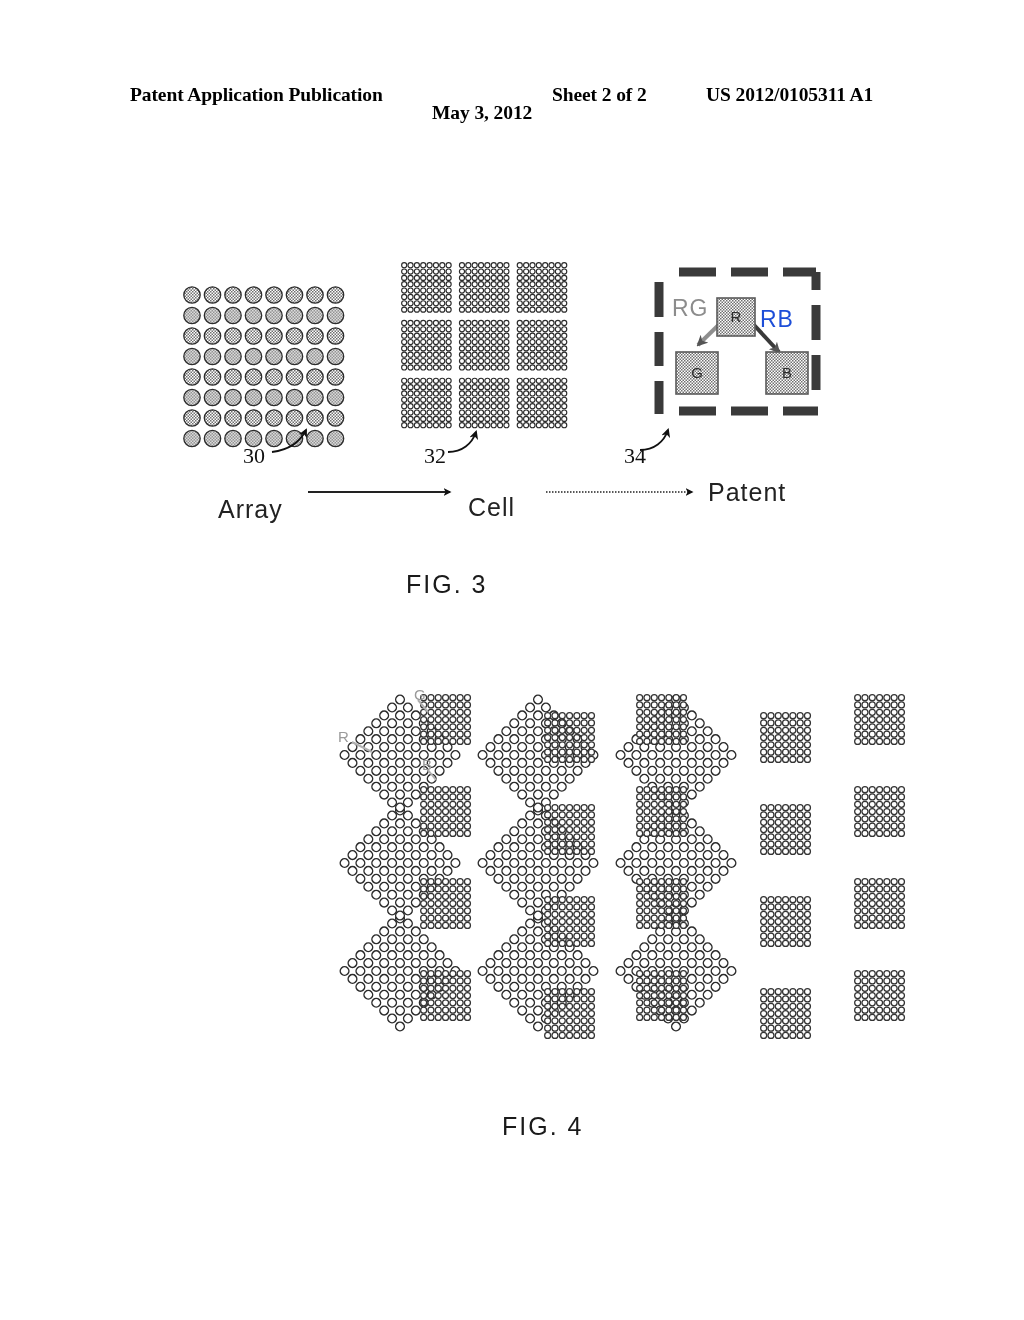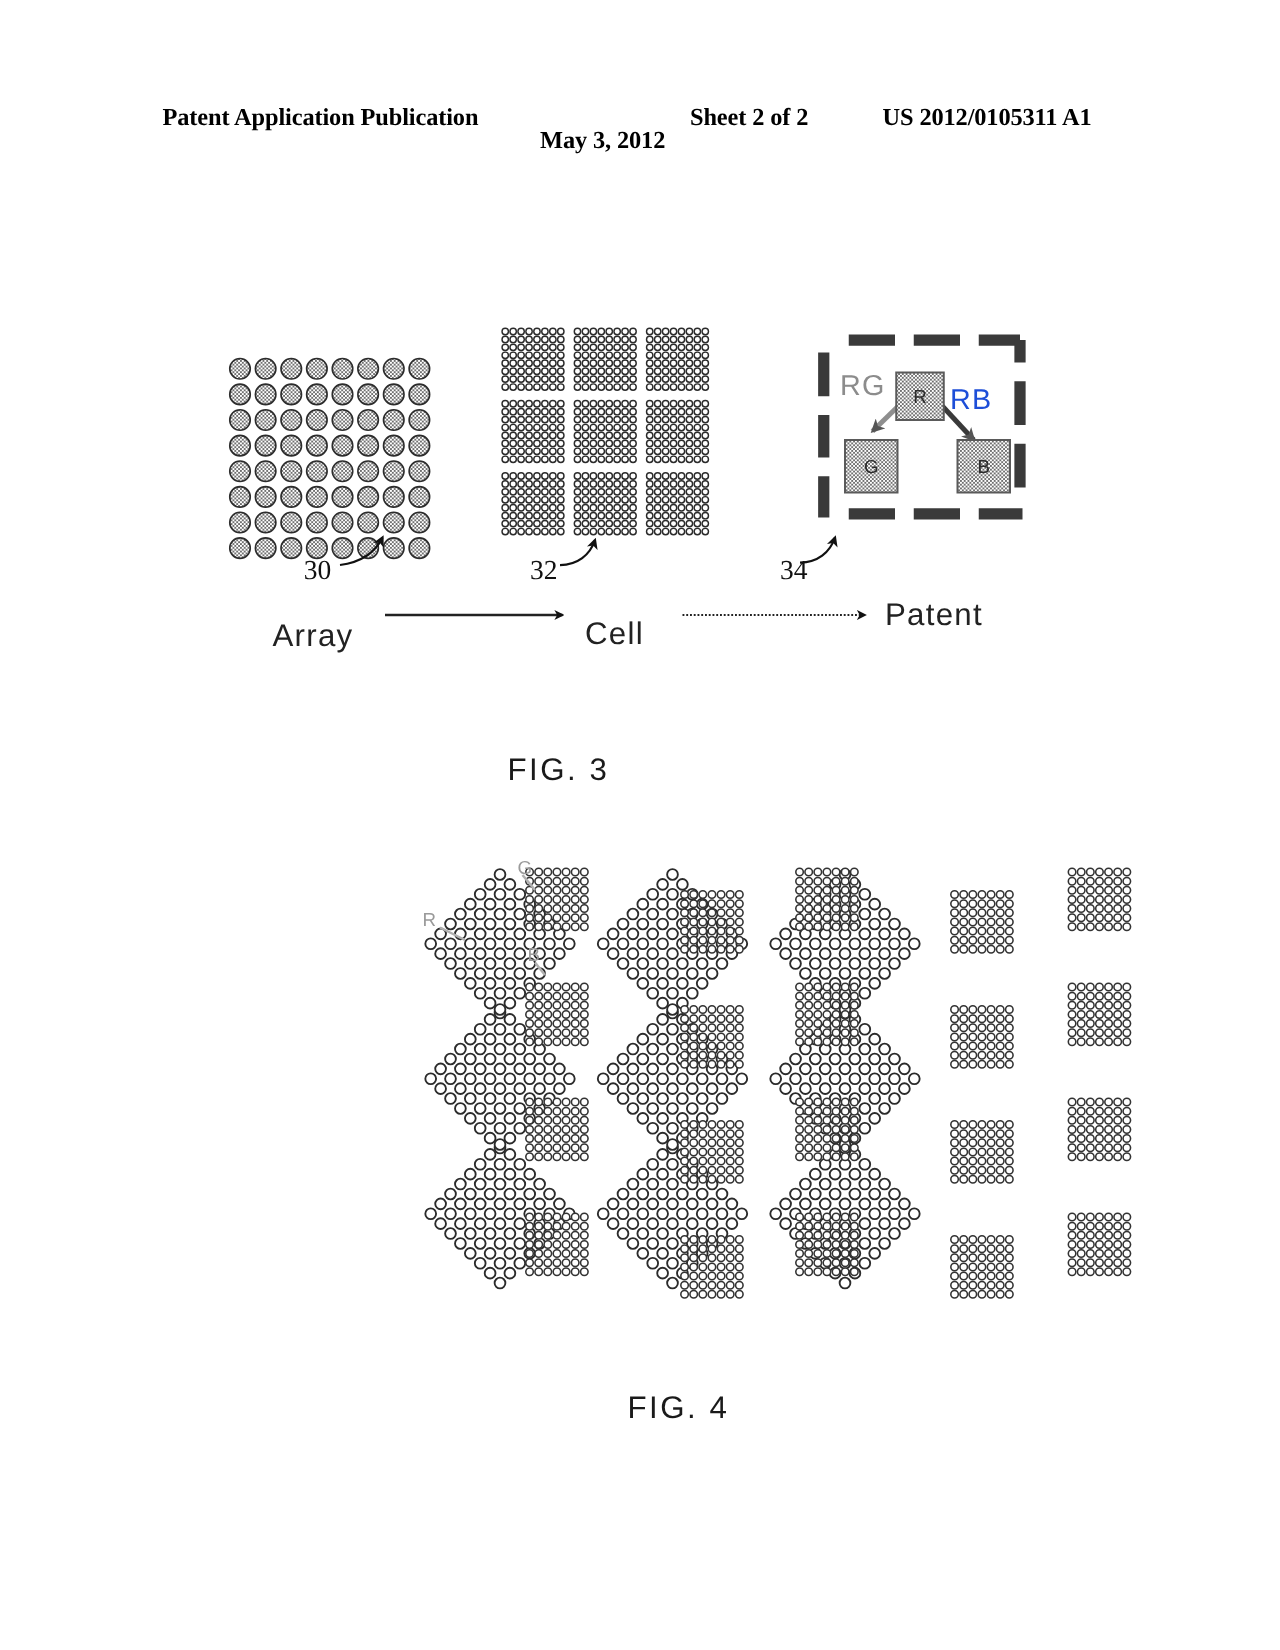--- a/index.html
+++ b/index.html
@@ -874,21 +874,21 @@
     <div class="ref-num" style="left:424px; top:443px;">32</div>
     <div class="ref-num" style="left:624px; top:443px;">34</div>
 
     <div class="pix-label" style="left:672px; top:295px;">RG</div>
     <div class="pix-label" style="left:760px; top:306px; color:#1d4ed8;">RB</div>
 
     <div class="flow-label" style="left:218px; top:495px;">Array</div>
     <div class="flow-label" style="left:468px; top:478px;margin-top:15px;">Cell</div>
     <div class="flow-label" style="left:708px; top:478px;">Patent</div>
 
-    <div class="fig-caption" style="left:406px; top:570px;margin-top:32px;">FIG. 3</div>
+    <div class="fig-caption" style="left:406px; top:570px;">FIG. 3</div>
   </div>
 
   <div class="figure" id="fig4" style="left:0; top:0; width:1024px; height:1320px;">
 
     <svg class="svg-layer" id="fig4-svg" width="1024" height="1320">
       <g id="fig4-tiles">
           <g transform="rotate(-45 400 755)">
             <circle cx="360.80" cy="715.80" r="4.3" fill="#ffffff" stroke="#2b2b2b" stroke-width="1.5"></circle>
             <circle cx="372.00" cy="715.80" r="4.3" fill="#ffffff" stroke="#2b2b2b" stroke-width="1.5"></circle>
             <circle cx="383.20" cy="715.80" r="4.3" fill="#ffffff" stroke="#2b2b2b" stroke-width="1.5"></circle>

